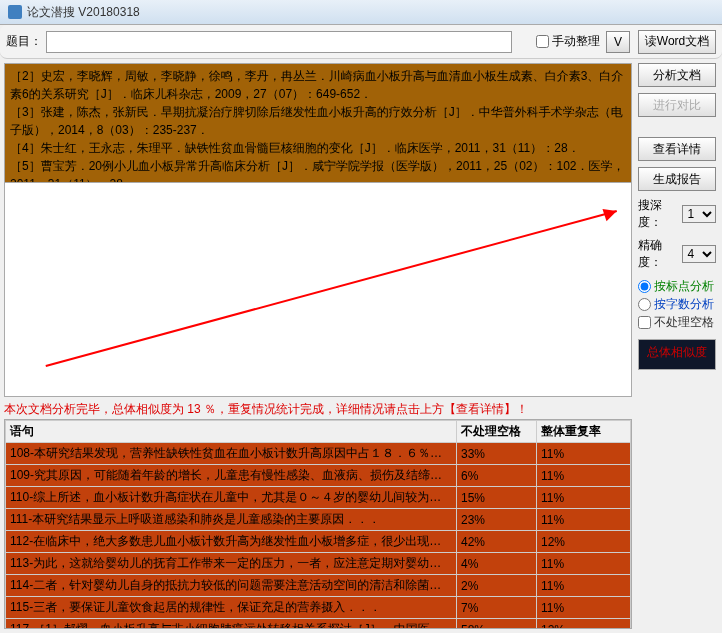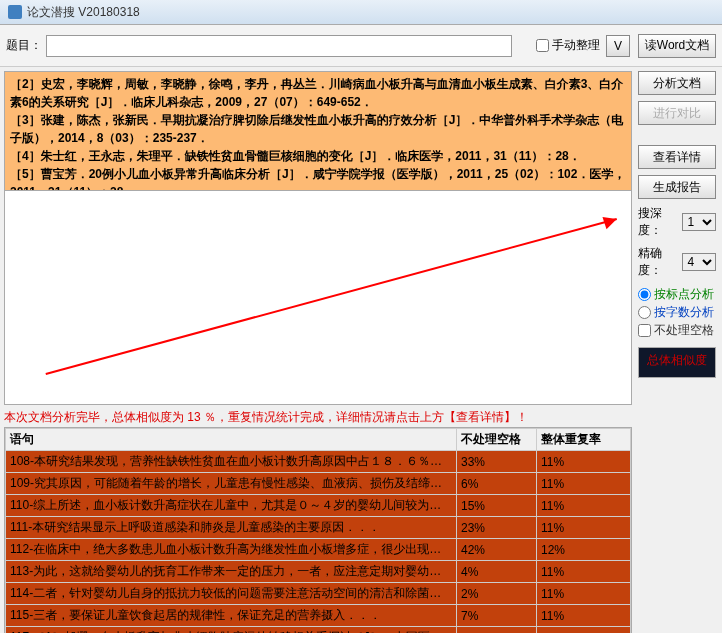--- a/index.html
+++ b/index.html
@@ -1,30 +1,30 @@
 <!DOCTYPE html>
 <html><head>
 <meta charset="utf-8">
 <style>
 * { margin: 0; padding: 0; box-sizing: border-box; font-family: "Microsoft YaHei", SimSun, sans-serif; font-size: 12px; }
 body { background: #f0f0f0; width: 722px; height: 633px; overflow: hidden; position: relative; }
 .titlebar { height: 25px; background: linear-gradient(#e8f0f8, #d0e0f0); border-bottom: 1px solid #aaa; display: flex; align-items: center; padding-left: 8px; color: #333; }
 .titlebar .icon { width: 14px; height: 14px; background: #4080c0; margin-right: 5px; border-radius: 2px; }
-.topbar { height: 42px; background: #f3f3f3; display: flex; align-items: center; padding: 0 6px; border-bottom: 1px solid #ccc; }
+.topbar { height: 34px; background: #f3f3f3; display: flex; align-items: center; padding: 0 6px; border-bottom: 1px solid #ccc; border-radius: 7px; }
 .topbar .lab { margin-right: 4px; }
 .topbar input.title { flex: 1; height: 22px; border: 1px solid #999; padding: 0 4px; }
 .topbar .chk { margin-left: 24px; display: flex; }
 .topbar .chk input { margin-right: 3px; }
 .vbtn { width: 24px; height: 22px; border: 1px solid #888; background: linear-gradient(#fff,#ddd); margin-left: 6px; text-align: center; line-height: 20px; cursor: pointer; }
 .main { display: flex; height: calc(100% - 59px); }
 .left { flex: 1; display: flex; flex-direction: column; padding: 4px; overflow: hidden; }
 .right { width: 86px; padding: 4px 6px 4px 2px; display: flex; flex-direction: column; gap: 6px; }
 .btn { height: 24px; border: 1px solid #888; background: linear-gradient(#fff,#e0e0e0); cursor: pointer; font-size: 12px; }
 .btn[disabled] { color: #aaa; }
-.refs { height: 120px; border: 1px solid #aaa; background: #fdba74; overflow: auto; padding: 3px 5px; line-height: 18px; font-weight: bold; }
+.refs { height: 120px; border: 1px solid #aaa; background: #a16207; overflow: auto; padding: 3px 5px; line-height: 18px; }
 .refs p { word-break: break-all; }
 .svgarea { flex: 1; border: 1px solid #aaa; border-top: none; background: #fff; position: relative; }
 .redline { position: absolute; left: 0; top: 0; width: 100%; height: 100%; pointer-events: none; }
 .summary { height: 22px; color: #d00; font-size: 12px; padding: 4px 0 2px 0; }
 .table-wrap { height: 210px; border: 1px solid #aaa; background: #c2410c; overflow: auto; }
 table { width: 100%; border-collapse: collapse; }
 th, td { border: 1px solid #ccc; padding: 2px 4px; text-align: left; white-space: nowrap; overflow: hidden; text-overflow: ellipsis; }
 th { background: #f0f0f0; }
 td.col1 { max-width: 430px; }
 .ctrl { display: flex; align-items: center; justify-content: space-between; }

